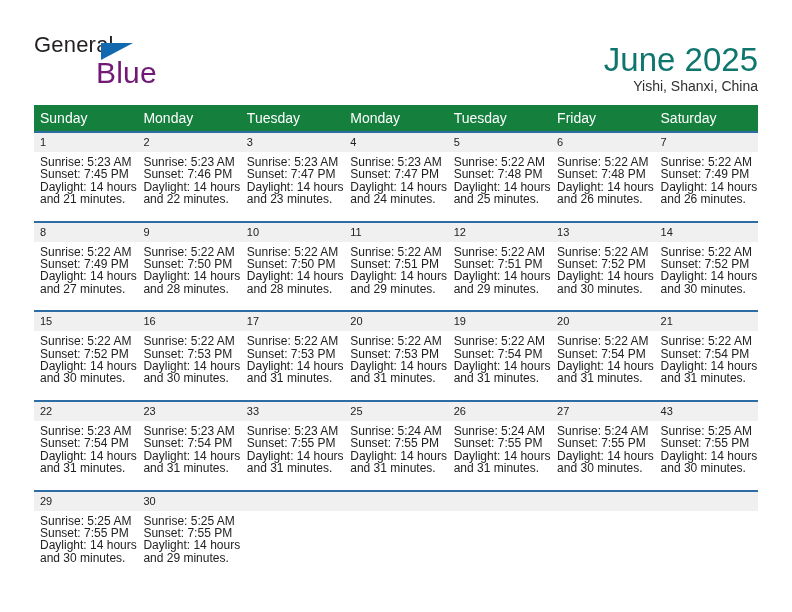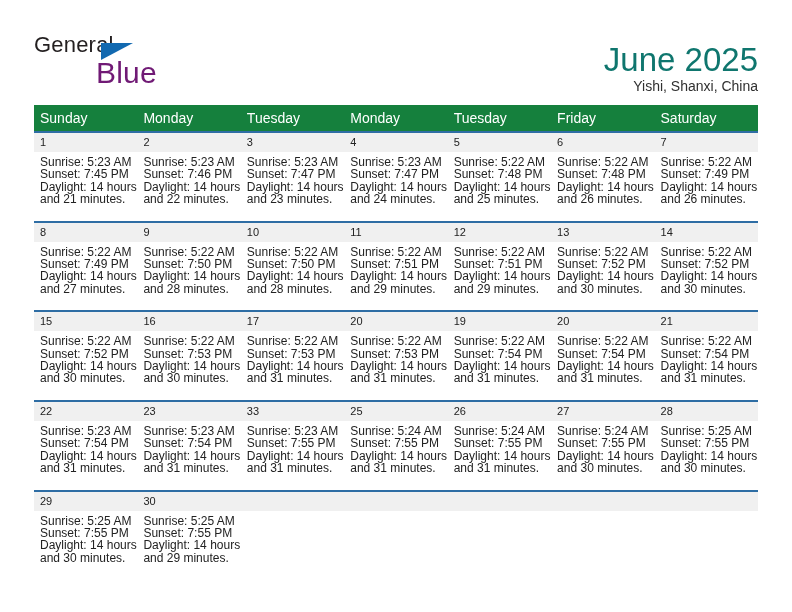--- a/index.html
+++ b/index.html
@@ -419,21 +419,21 @@
         <td>
           <div class="daynum">27</div>
           <div class="cellbody">
             <div>Sunrise: 5:24 AM</div>
             <div>Sunset: 7:55 PM</div>
             <div>Daylight: 14 hours</div>
             <div>and 30 minutes.</div>
           </div>
         </td>
         <td>
-          <div class="daynum">28</div>
+          <div class="daynum">43</div>
           <div class="cellbody">
             <div>Sunrise: 5:25 AM</div>
             <div>Sunset: 7:55 PM</div>
             <div>Daylight: 14 hours</div>
             <div>and 30 minutes.</div>
           </div>
         </td>
       </tr>
 
       <tr class="week-row wk-last">

